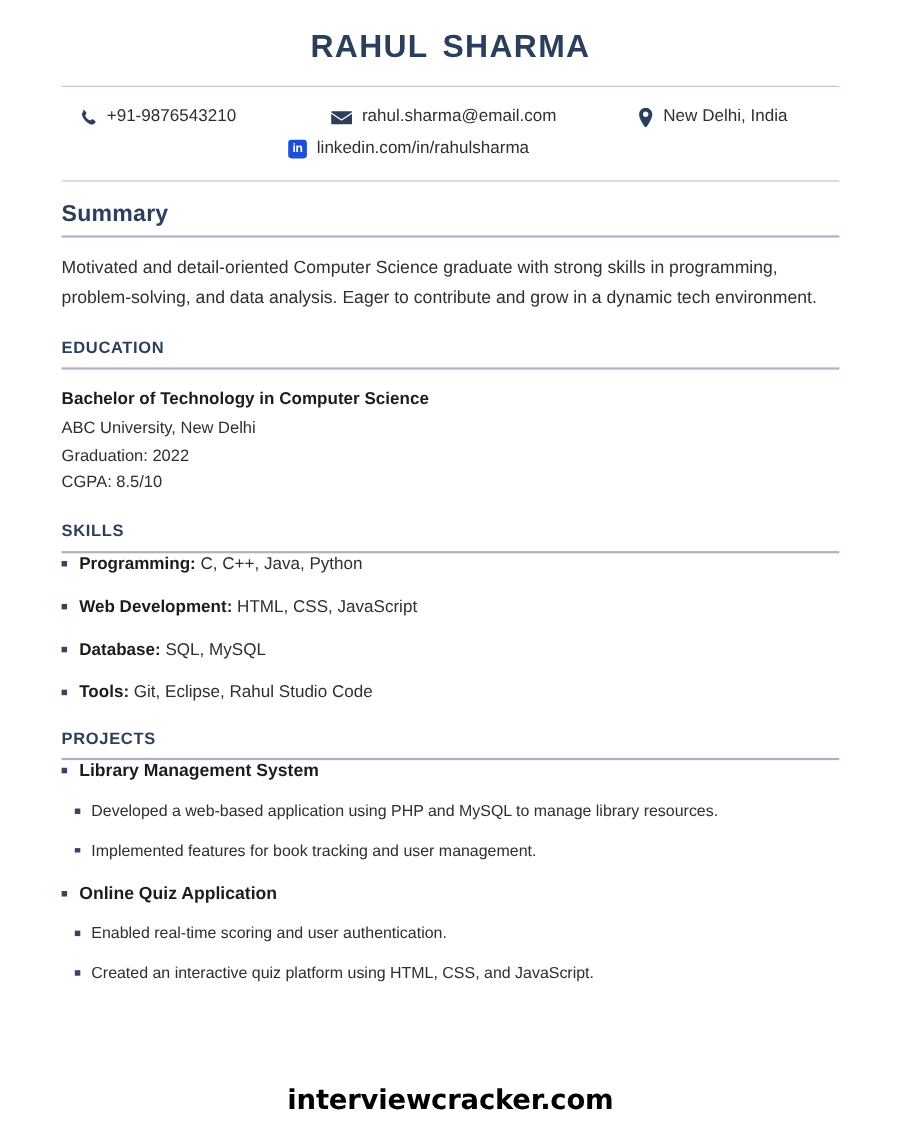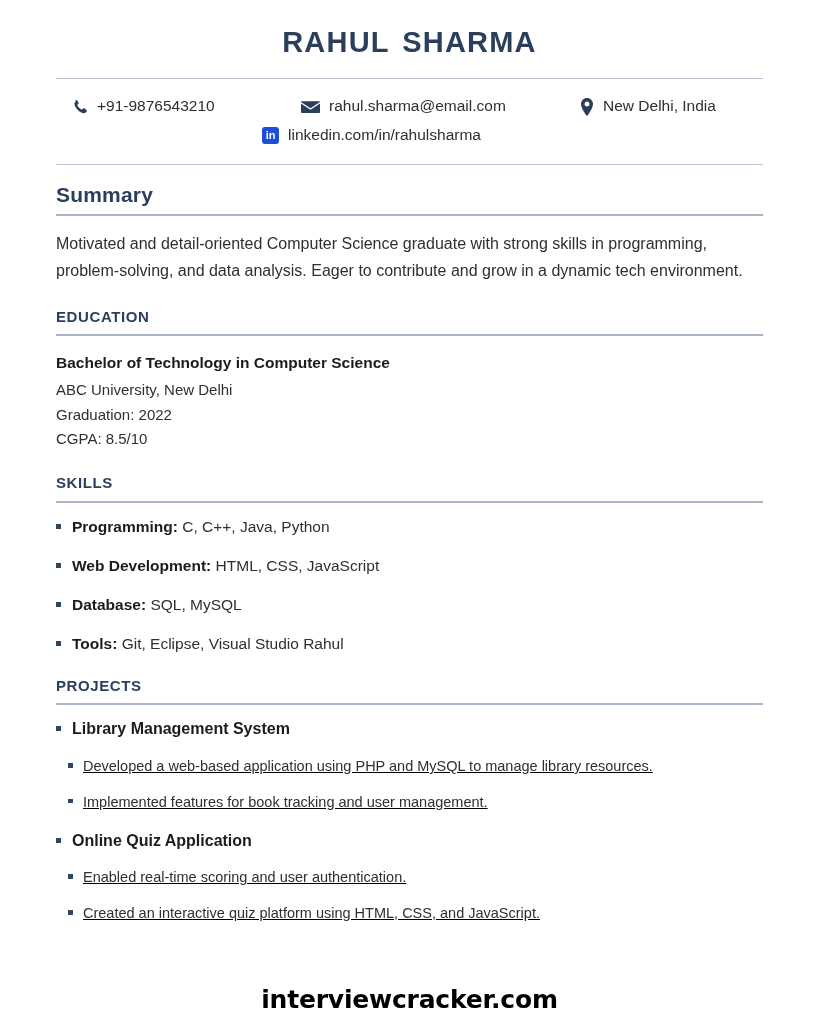--- a/index.html
+++ b/index.html
@@ -148,21 +148,21 @@
     margin: 0;
   }
   .edu-line.first { margin-top: 6px; }
 
   
   ul.blist {
     list-style: none;
     margin: 0;
     padding: 0;
   }
-  ul.blist.lvl1 { margin-top: 14px; }
+  ul.blist.lvl1 { }
 
   li.bitem {
     position: relative;
     padding-left: 16px;
     color: #2f2f2f;
     font-size: 15.5px;
     line-height: 1.3;
     margin-top: 19px;
   }
   ul.blist.lvl1 > li.bitem:first-child { margin-top: 0; }
@@ -183,21 +183,20 @@
 
   li.proj-head {
     font-weight: 700;
     color: #1c1c1c;
     font-size: 16px;
   }
 
   ul.blist.lvl2 {
     margin-top: 0;
     padding-left: 12px;
-    text-decoration: underline;
   }
   ul.blist.lvl2 > li.bitem {
     font-size: 14.5px;
     margin-top: 17px;
     padding-left: 15px;
     font-weight: 400;
     color: #2f2f2f;
   }
   ul.blist.lvl2 > li.bitem > .sq {
     top: 6px;
@@ -308,21 +307,21 @@
         <li class="bitem">
           <span class="sq"></span>
           <span class="blabel">Web Development:</span><span> HTML, CSS, JavaScript</span>
         </li>
         <li class="bitem">
           <span class="sq"></span>
           <span class="blabel">Database:</span><span> SQL, MySQL</span>
         </li>
         <li class="bitem">
           <span class="sq"></span>
-          <span class="blabel">Tools:</span><span> Git, Eclipse, Visual Studio Rahul</span>
+          <span class="blabel">Tools:</span><span> Git, Eclipse, Rahul Studio Code</span>
         </li>
       </ul>
     </div>
 
     <div class="section">
       <h2 class="sec-title smallcaps">Projects</h2>
       <div class="sec-rule"></div>
 
       <div class="proj-group first">
         <ul class="blist lvl1">

